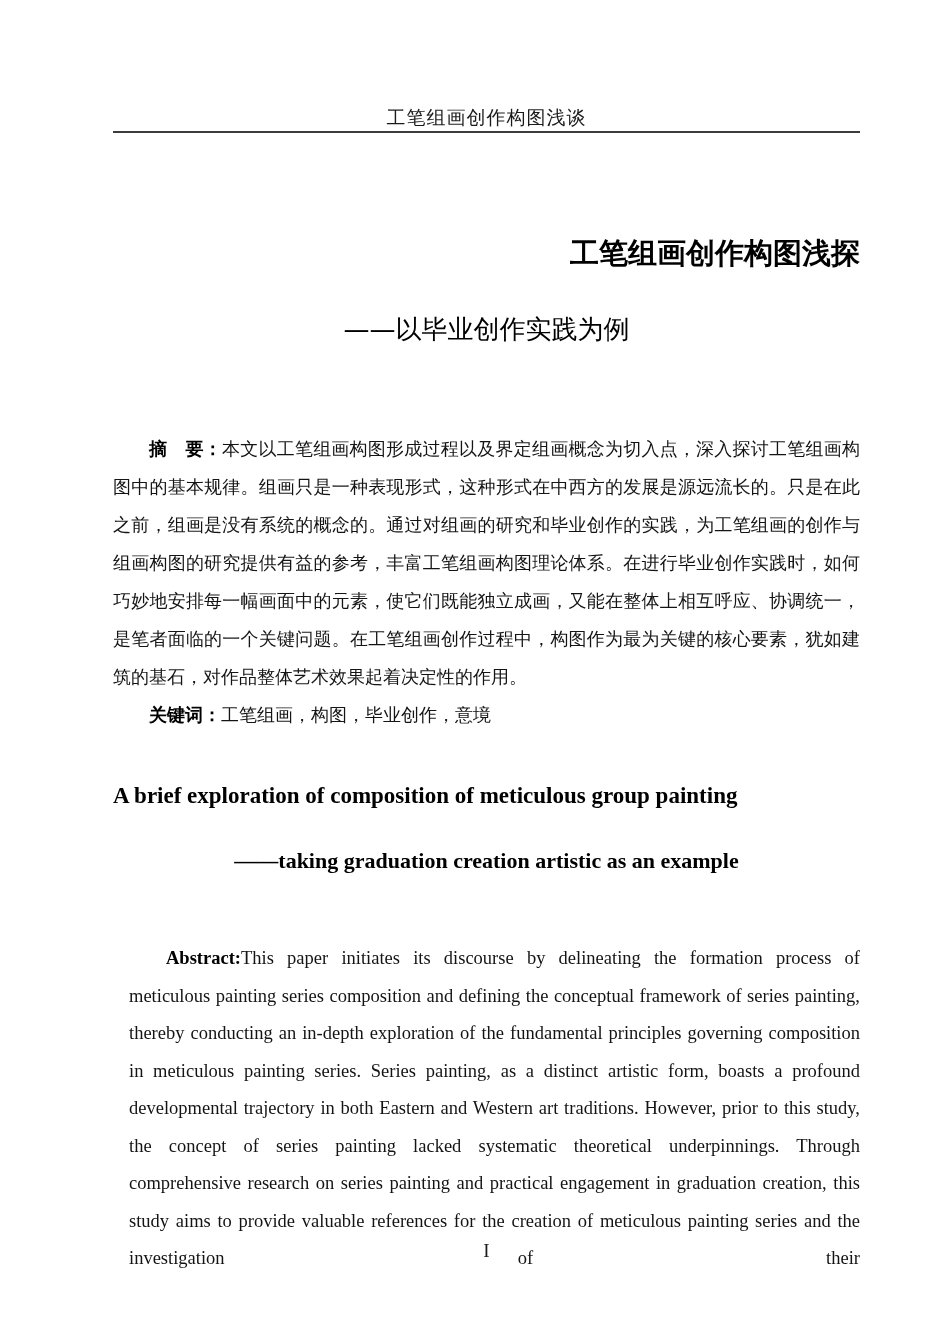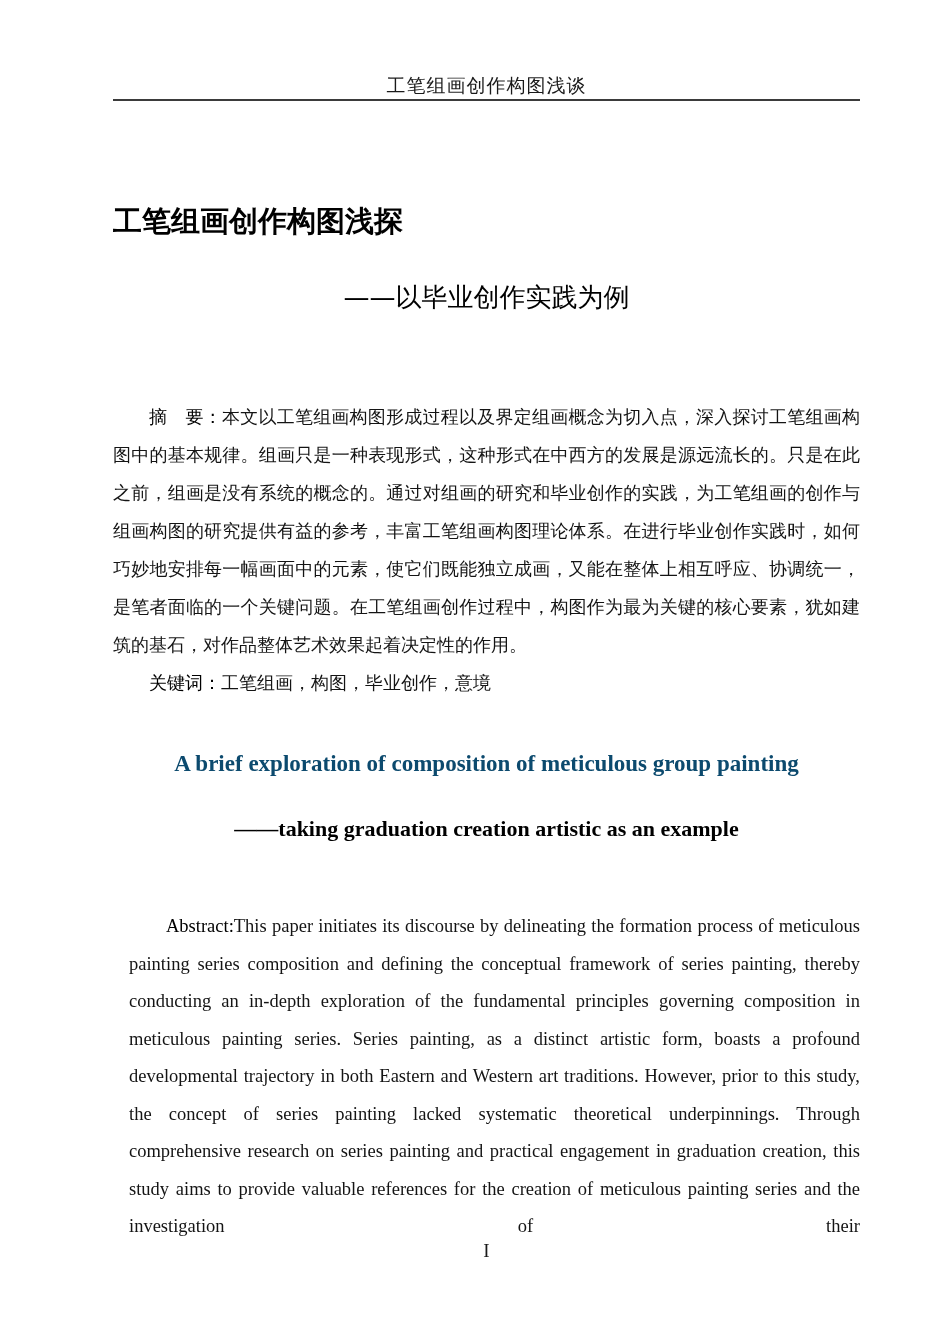--- a/index.html
+++ b/index.html
@@ -17,38 +17,38 @@
   }
   .page {
     position: relative;
     width: 950px;
     height: 1344px;
     background: #ffffff;
   }
   
   .header {
     margin: 0 90px 0 113px;
-    padding-top: 72px;
+    padding-top: 104px;
     border-bottom: 2px solid #3b3b3b;
   }
   .header-title {
     text-align: center;
     font-family: "DejaVu Sans", sans-serif;
     font-size: 19px;
     line-height: 27px;
     color: #1a1a1a;
     letter-spacing: 1px;
   }
   
   .content {
     margin: 0 90px 0 113px;
   }
   .cn-title {
     margin: 104px 0 0 0;
-    text-align: left;
+    text-align: right;
     font-family: "DejaVu Sans", sans-serif;
     font-weight: bold;
     font-size: 29px;
     line-height: 32px;
     color: #000;
   }
   .cn-subtitle {
     margin: 46px 0 0 0;
     text-align: center;
     font-family: "DejaVu Sans", sans-serif;
@@ -68,31 +68,31 @@
   }
   .cn-keywords {
     margin: 0;
     font-family: "DejaVu Serif", serif;
     font-size: 18px;
     line-height: 38px;
     text-indent: 2em;
     color: #141414;
   }
   .bold-label {
-    font-weight: normal;
+    font-weight: bold;
     color: #000;
   }
   .en-title {
     margin: 48px 0 0 0;
-    text-align: center;
+    text-align: left;
     font-family: "Liberation Serif", serif;
     font-weight: bold;
     font-size: 23px;
     line-height: 28px;
-    color: #0c4a6e;
+    color: #000000;
   }
   .en-subtitle {
     margin: 38px 0 0 0;
     text-align: center;
     font-family: "Liberation Serif", serif;
     font-weight: bold;
     font-size: 22px;
     line-height: 26px;
     color: #000;
   }

